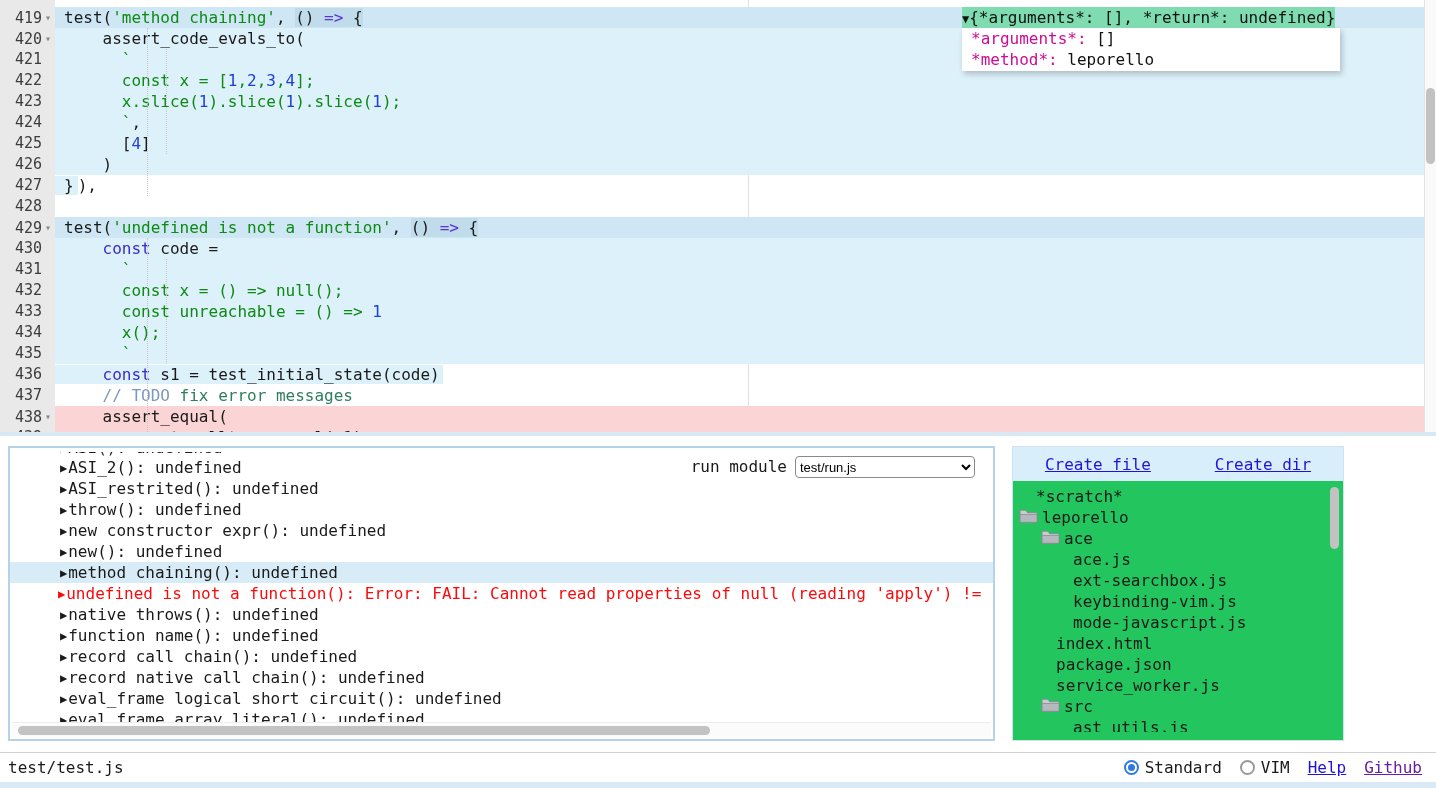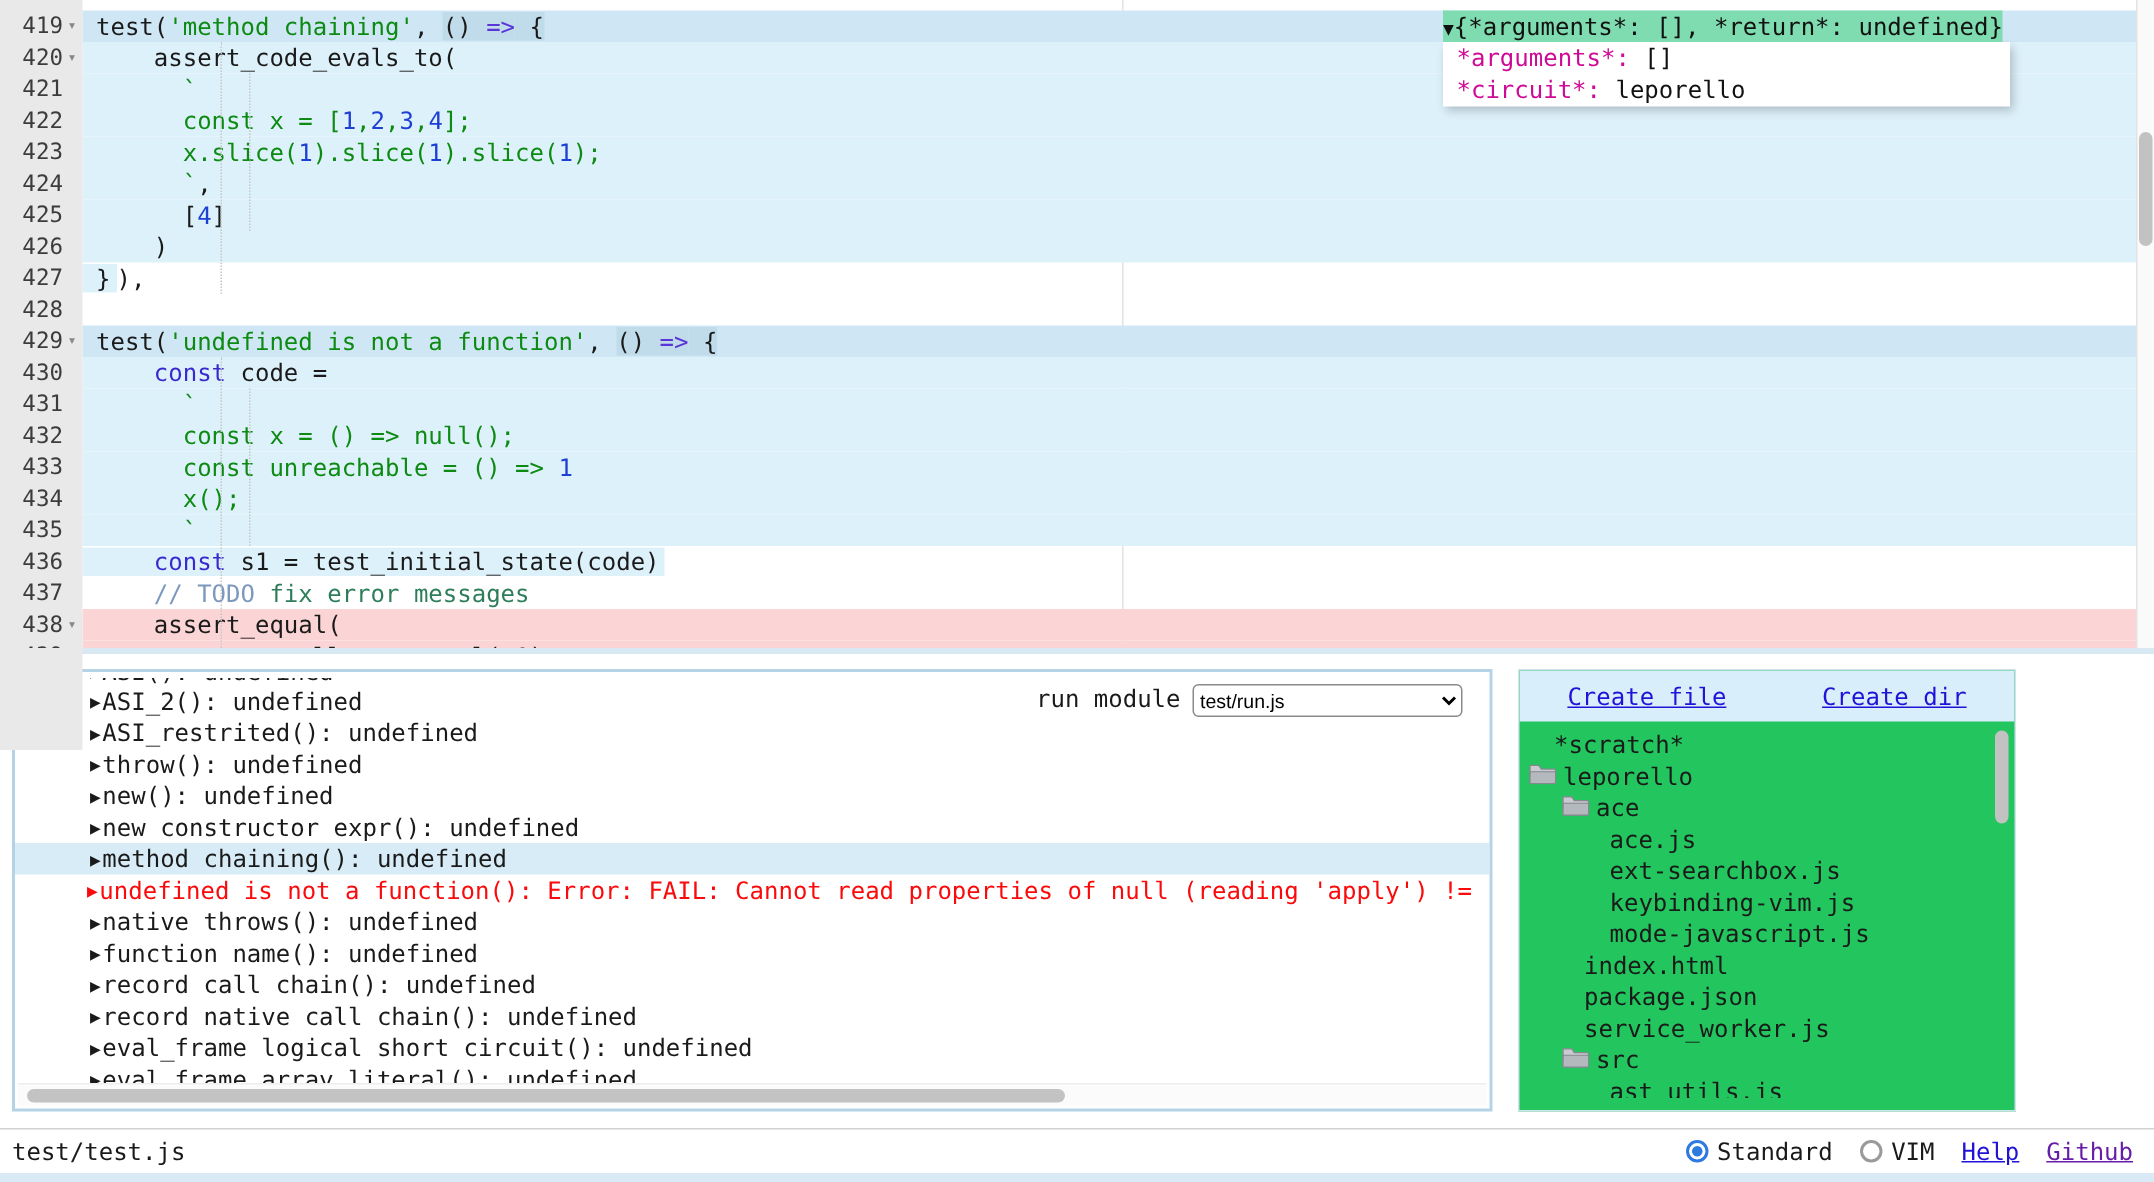--- a/index.html
+++ b/index.html
@@ -2,21 +2,21 @@
 <html><head>
 <meta charset="utf-8">
 <style>
   * { box-sizing: border-box; }
   html,body { margin:0; padding:0; background:#fff; }
   body { width:1436px; height:788px; position:relative; overflow:hidden;
          font-family:"DejaVu Sans Mono", monospace; font-size:16px; color:#1a1a1a; }
 
   
   #editor { position:absolute; left:0; top:0; width:1436px; height:436px; background:#fff; }
-  #gutter { position:absolute; left:0; top:0; width:55px; height:500px; background:#e9e9e9; padding-top:7px; z-index:3; }
+  #gutter { position:absolute; left:0; top:0; width:55px; height:432px; background:#e9e9e9; padding-top:7px; z-index:3; }
   .g-row { height:21px; line-height:21px; text-align:right; padding-right:4px; color:#3c3c3c; font-size:15px; white-space:nowrap; }
   .g-num { display:inline-block; }
   .g-fold { color:#888; font-size:10px; vertical-align:2px; display:inline-block; width:9px; }
   .g-nofold { display:inline-block; width:9px; }
   #code-area { position:absolute; left:55px; top:0; right:12px; height:432px; padding-top:7px; z-index:1; }
   .ed-row { height:21px; line-height:21px; white-space:pre; padding-left:9px; position:relative; z-index:1; }
   .row-sel  { background:#cfe7f4; }
   .row-lite { background:#ddf1fb; }
   .row-pink { background:#fbd5d5; }
   .row-clip { height:5px; overflow:hidden; }
@@ -140,37 +140,37 @@
   <div id="ed-scroll-track">
     <div id="ed-scroll-thumb"></div>
   </div>
 </div>
 <div id="editor-bottom-strip"></div>
 
 <div id="tooltip">
   <div id="tt-head"><span id="tt-arrow">▼</span><span>{*arguments*: [], *return*: undefined}</span></div>
   <div id="tt-body">
     <div class="tt-row"><span class="tt-key">*arguments*:</span><span class="tt-val" id="tt-val-0"> []</span></div>
-    <div class="tt-row"><span class="tt-key">*circuit*:</span><span class="tt-val" id="tt-val-1"> leporello</span></div>
+    <div class="tt-row"><span class="tt-key">*method*:</span><span class="tt-val" id="tt-val-1"> leporello</span></div>
   </div>
 </div>
 
 <div id="output-panel">
   <div id="run-module">
     <label>run module</label><select id="run-module-select"><option>test/run.js</option></select>
   </div>
   <div id="output-list">
       <div class="out-row out-clip">
         <span class="out-inner"><span class="tri">▶</span>ASI(): undefined</span>
       </div>
       <div class="out-row"><span class="out-inner"><span class="tri">▶</span>ASI_2(): undefined</span></div>
       <div class="out-row"><span class="out-inner"><span class="tri">▶</span>ASI_restrited(): undefined</span></div>
       <div class="out-row"><span class="out-inner"><span class="tri">▶</span>throw(): undefined</span></div>
+      <div class="out-row"><span class="out-inner"><span class="tri">▶</span>new constructor expr(): undefined</span></div>
       <div class="out-row"><span class="out-inner"><span class="tri">▶</span>new(): undefined</span></div>
-      <div class="out-row"><span class="out-inner"><span class="tri">▶</span>new constructor expr(): undefined</span></div>
       <div class="out-row selected"><span class="out-inner"><span class="tri">▶</span>method chaining(): undefined</span></div>
       <div class="out-row error"><span class="out-inner"><span class="tri">▶</span>undefined is not a function(): Error: FAIL: Cannot read properties of null (reading 'apply') !=</span></div>
       <div class="out-row"><span class="out-inner"><span class="tri">▶</span>native throws(): undefined</span></div>
       <div class="out-row"><span class="out-inner"><span class="tri">▶</span>function name(): undefined</span></div>
       <div class="out-row"><span class="out-inner"><span class="tri">▶</span>record call chain(): undefined</span></div>
       <div class="out-row"><span class="out-inner"><span class="tri">▶</span>record native call chain(): undefined</span></div>
       <div class="out-row"><span class="out-inner"><span class="tri">▶</span>eval_frame logical short circuit(): undefined</span></div>
       <div class="out-row"><span class="out-inner"><span class="tri">▶</span>eval_frame array_literal(): undefined</span></div>
     </div>
   <div id="out-hscroll-track">

